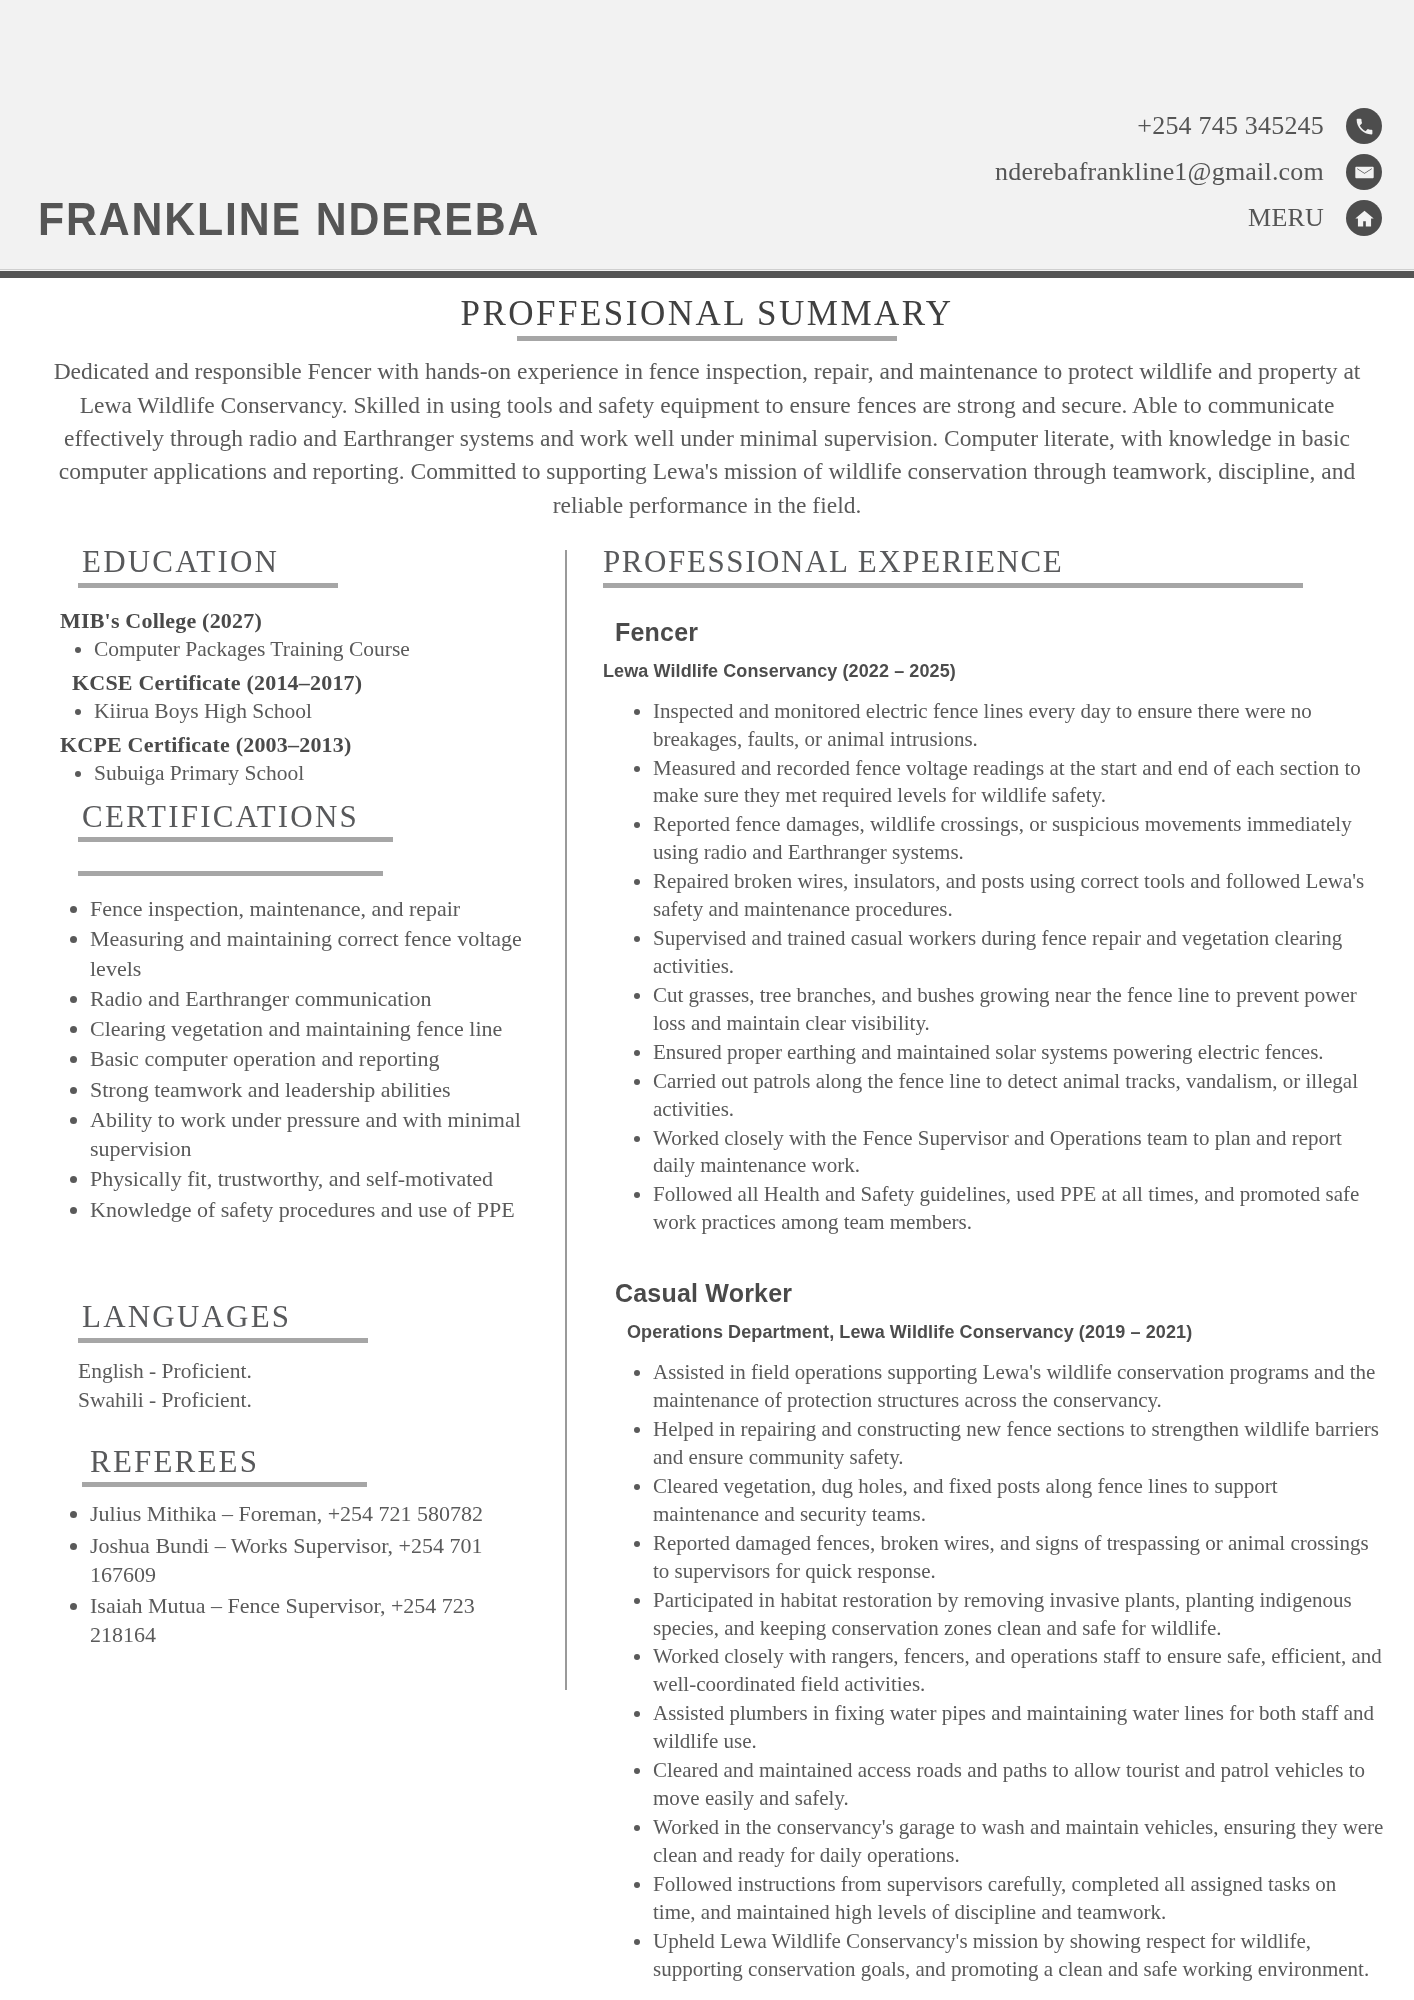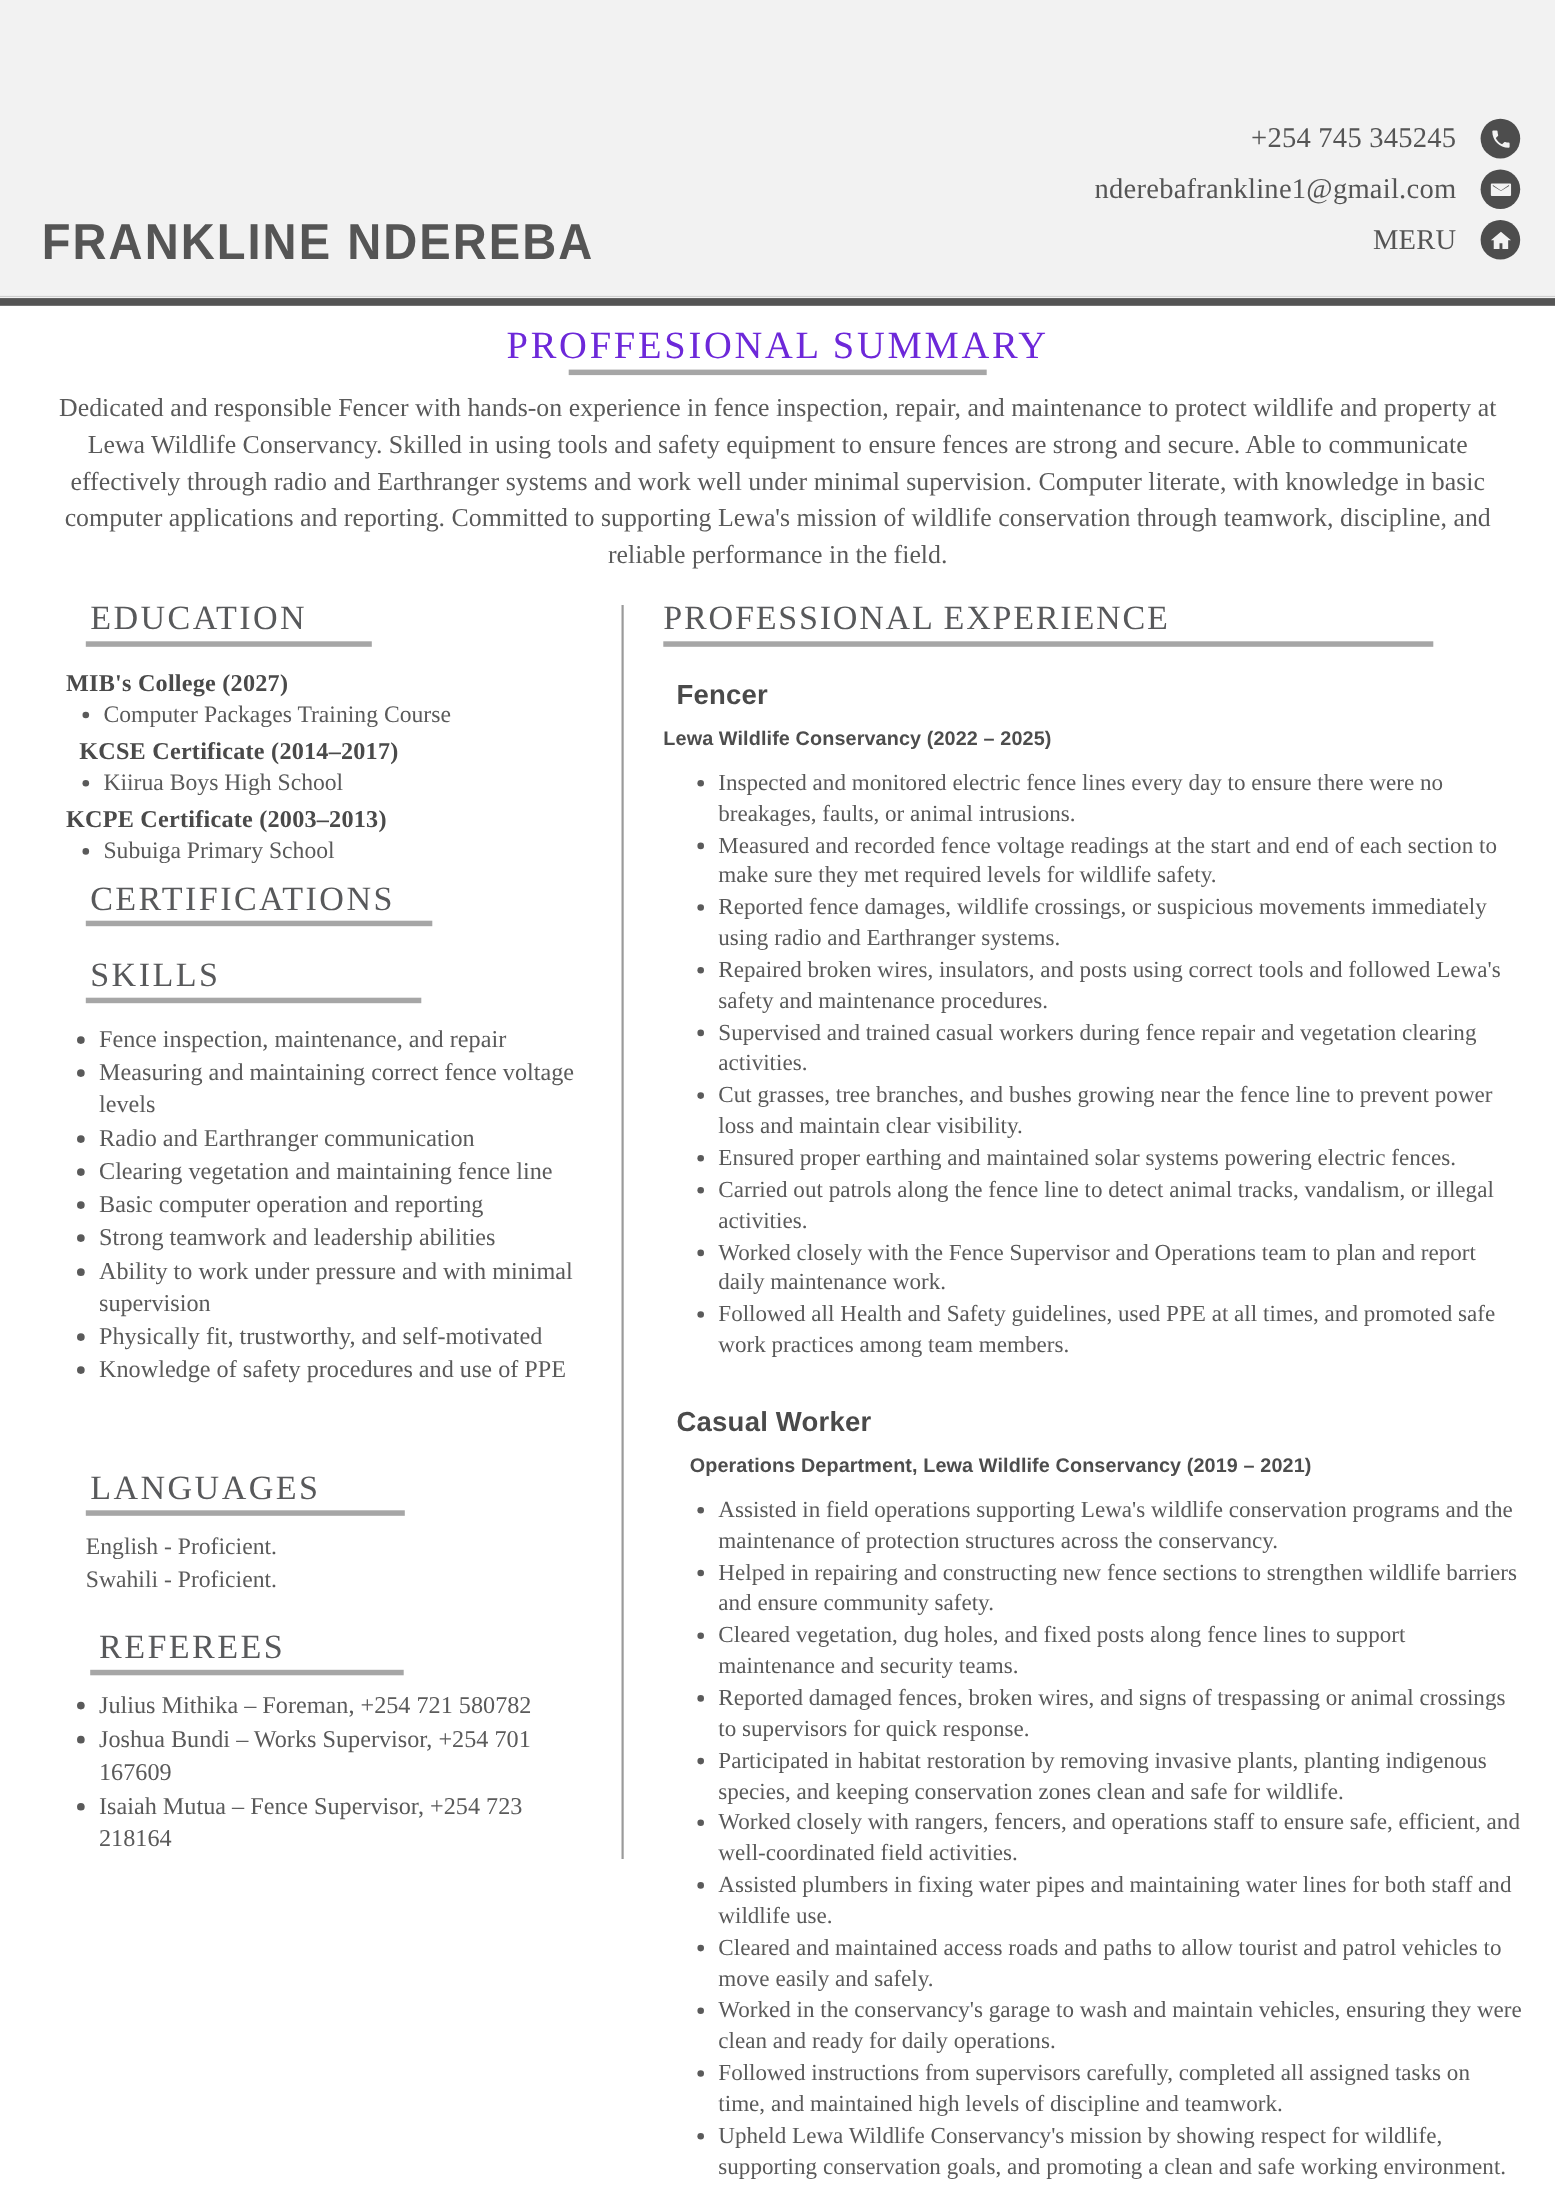--- a/index.html
+++ b/index.html
@@ -92,21 +92,21 @@
 
   
   .summary-block {
     padding: 16px 28px 0 28px;
   }
   .summary-title {
     text-align: center;
     font-family: "Liberation Serif", serif;
     font-size: 35px;
     letter-spacing: 2.5px;
-    color: #6d28d9;
+    color: #404040;
     line-height: 1.15;
   }
   .title-underline {
     height: 5px;
     background: #a6a6a6;
     margin: 2px auto 0 auto;
   }
   .summary-underline { width: 380px; }
   .summary-text {
     text-align: center;
@@ -317,21 +317,20 @@
     </div>
 
     <div class="spacer-cert-pre"></div>
     <div>
       <div class="sec-head" style="padding-left:22px">CERTIFICATIONS</div>
       <div class="sec-underline" style="width:315px;margin-left:18px"></div>
     </div>
 
     <div class="spacer-skills-pre"></div>
     <div>
-      <div class="sec-head" style="padding-left:22px">SKILLS</div>
       <div class="sec-underline" style="width:305px;margin-left:18px"></div>
       <ul class="skills">
         <li>Fence inspection, maintenance, and repair</li>
         <li>Measuring and maintaining correct fence voltage levels</li>
         <li>Radio and Earthranger communication</li>
         <li>Clearing vegetation and maintaining fence line</li>
         <li>Basic computer operation and reporting</li>
         <li>Strong teamwork and leadership abilities</li>
         <li>Ability to work under pressure and with minimal supervision</li>
         <li>Physically fit, trustworthy, and self-motivated</li>

